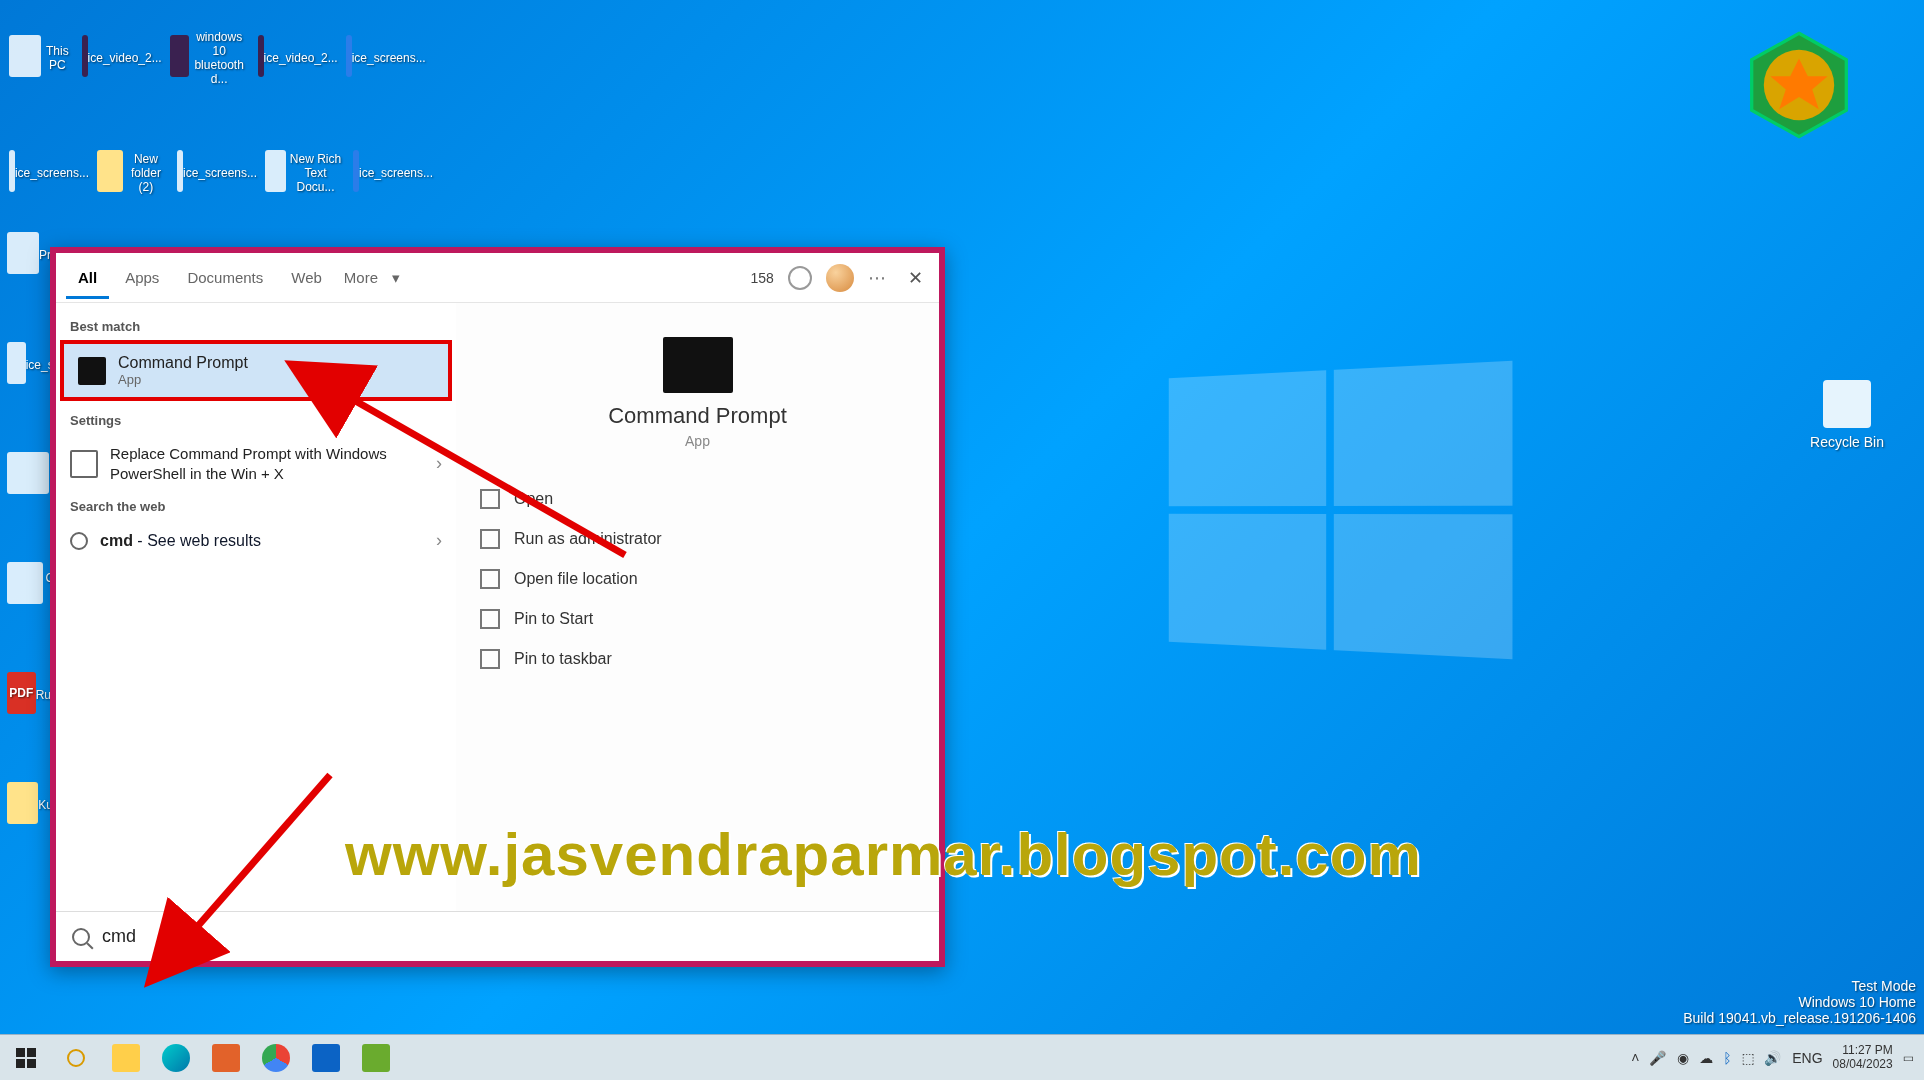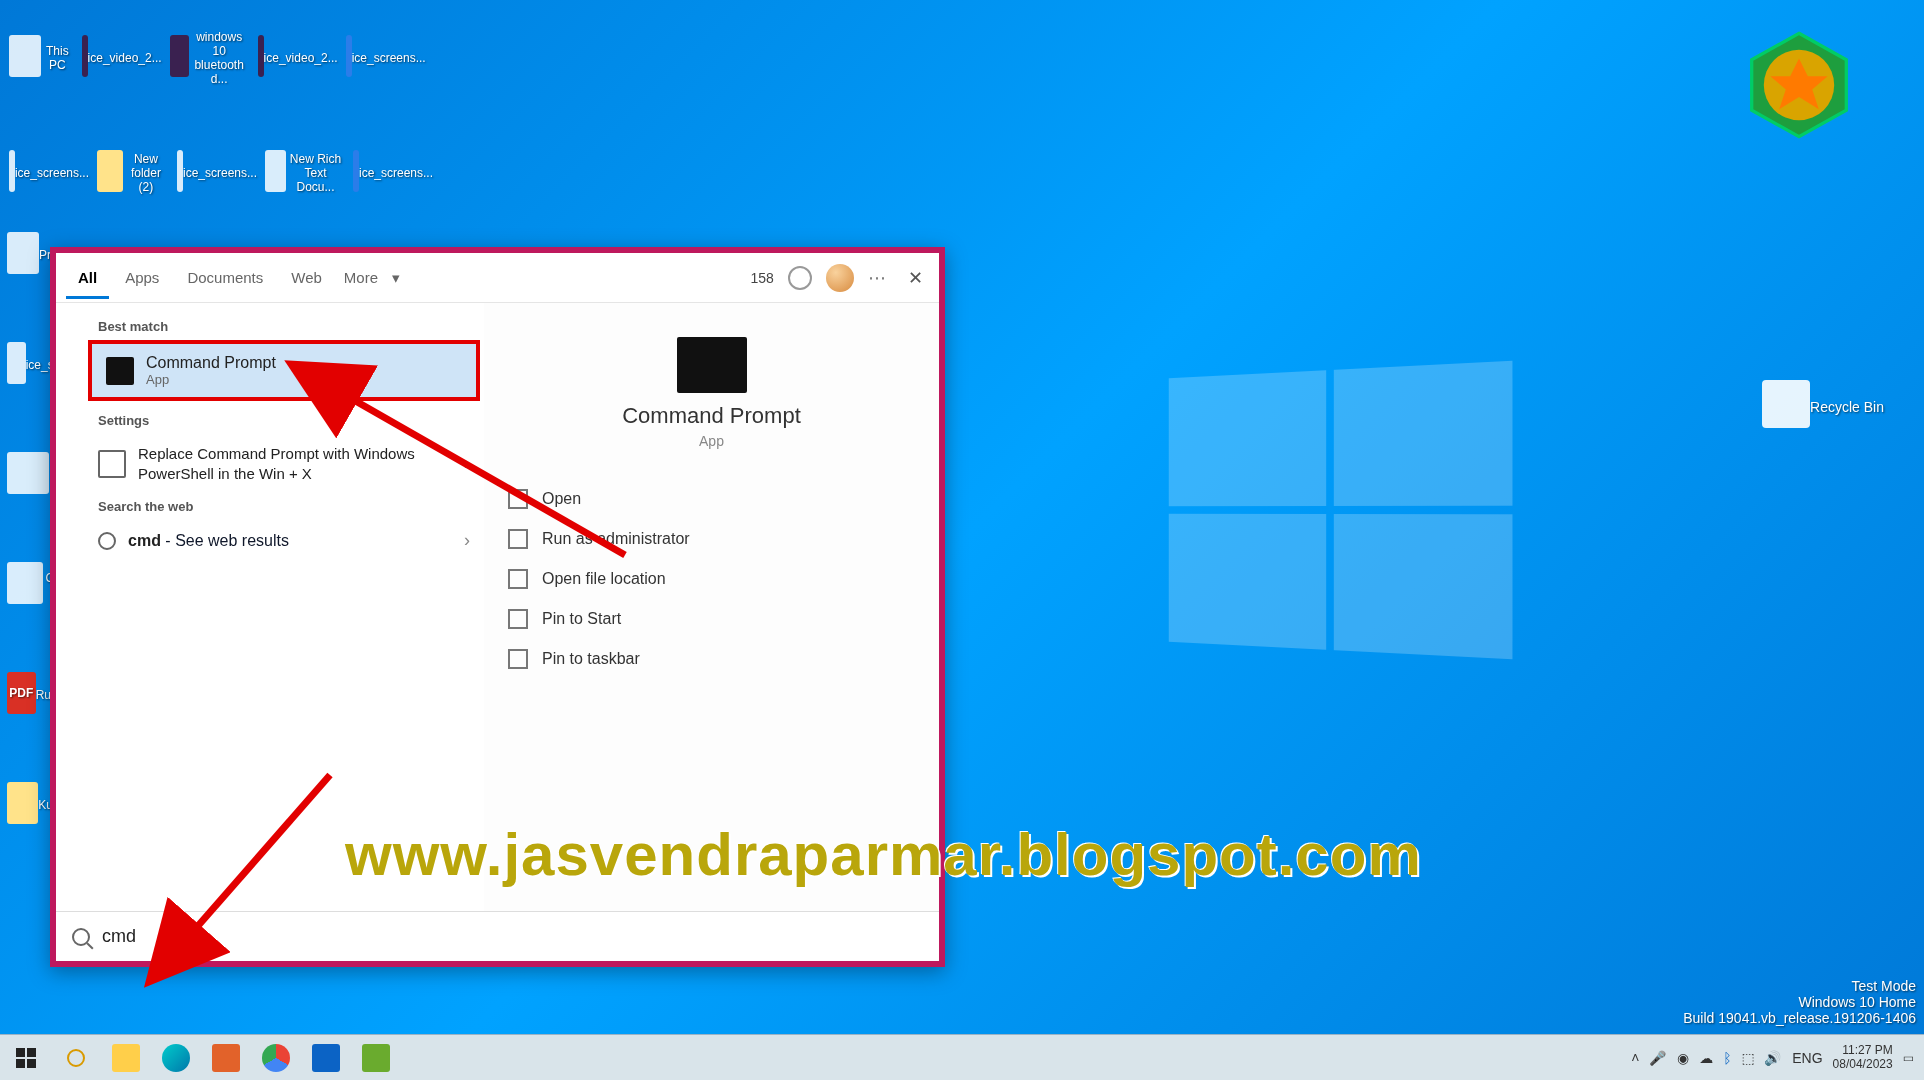--- a/index.html
+++ b/index.html
@@ -16,21 +16,21 @@
     color: #fff; font-size: 12px; text-align: center; padding: 4px; cursor: pointer;
     text-shadow: 1px 1px 2px rgba(0,0,0,.6);
   }
   .desktop-icon .ic { width: 42px; height: 42px; background: rgba(255,255,255,.85); border-radius: 3px; margin-bottom: 4px; display:flex;align-items:center;justify-content:center;}
   .desktop-icon .ic.dark { background:#3a2150; }
   .desktop-icon .ic.blue { background:#2b7de9; }
   .desktop-icon .ic.pdf  { background:#d93025;color:#fff;font-weight:bold;font-size:12px;}
   .desktop-icon .ic.yellow{background:#ffe38a;}
   .desktop-left-col { position:absolute; top:200px; left:3px; display:flex; flex-direction:column; }
   
-  .recycle { position:absolute; right:40px; top:380px; display:flex; flex-direction:row; align-items:center; color:#fff; font-size:14px; text-shadow:1px 1px 2px rgba(0,0,0,.6);}
+  .recycle { position:absolute; right:40px; top:380px; display:flex; flex-direction:column; align-items:center; color:#fff; font-size:14px; text-shadow:1px 1px 2px rgba(0,0,0,.6);}
   .recycle .ic{width:48px;height:48px;background:rgba(255,255,255,.9);border-radius:4px;margin-bottom:6px;}
   
   .badge{position:absolute;top:30px;right:70px;width:110px;height:110px;}
   .badge svg{width:100%;height:100%;}
   
   .winlogo { position:absolute; left:1150px; top:370px; width:360px; height:280px; display:grid; grid-template:1fr 1fr/1fr 1fr; gap:8px; transform:perspective(900px) rotateY(-18deg);}
   .winlogo div{ background: rgba(255,255,255,.22); }
   
   .search-panel {
     position:absolute; left:50px; top:247px; width:895px; height:720px;
@@ -41,21 +41,21 @@
   .sp-tabs{ display:flex; gap:4px; }
   .sp-tab{ padding:12px 12px 10px; font-size:15px; color:#666; cursor:pointer; border-bottom:3px solid transparent;}
   .sp-tab.active{ color:#000; font-weight:600; border-bottom-color:#0078d7;}
   .sp-more{ display:flex; align-items:flex-start; gap:14px; color:#666; font-size:15px; padding:0 10px; cursor:pointer;}
   .sp-header-right{ margin-left:auto; display:flex; align-items:center; gap:14px;}
   .sp-points{ font-size:14px; color:#444;}
   .sp-badge-circle{ width:24px;height:24px;border:2px solid #999;border-radius:50%;}
   .sp-avatar{ width:28px;height:28px;border-radius:50%; background:radial-gradient(circle at 35% 30%,#f9d29d,#d88b3f);}
   .sp-ellipsis{ color:#777;font-size:18px;letter-spacing:2px;cursor:pointer;}
   .sp-close{ font-size:18px;color:#555;cursor:pointer;padding:0 6px;}
-  .sp-body{ flex:1; display:flex;margin-left:28px; }
+  .sp-body{ flex:1; display:flex; }
   .sp-left{ width:400px; padding:10px 0; }
   .sp-right{ flex:1; background:#fdfdfd; padding:20px 18px; display:flex; flex-direction:column;}
   .sp-section-label{ font-size:13px; color:#555; padding:6px 14px; font-weight:600;}
   .result-item{ display:flex; align-items:center; padding:10px 14px; gap:12px; cursor:pointer;}
   .result-item.best{ background:#cfe4f7; border:4px solid #e20000; margin:0 4px 6px;}
   .result-item .ric{ width:28px;height:28px; background:#111; border-radius:2px;}
   .result-item .ric.setting{ background:#fff;border:2px solid #666;}
   .result-item .ric.search{ background:transparent;border:2px solid #666;border-radius:50%;width:18px;height:18px;}
   .result-item .txt{ font-size:16px; color:#222;}
   .result-item .sub{ font-size:13px; color:#666;}

